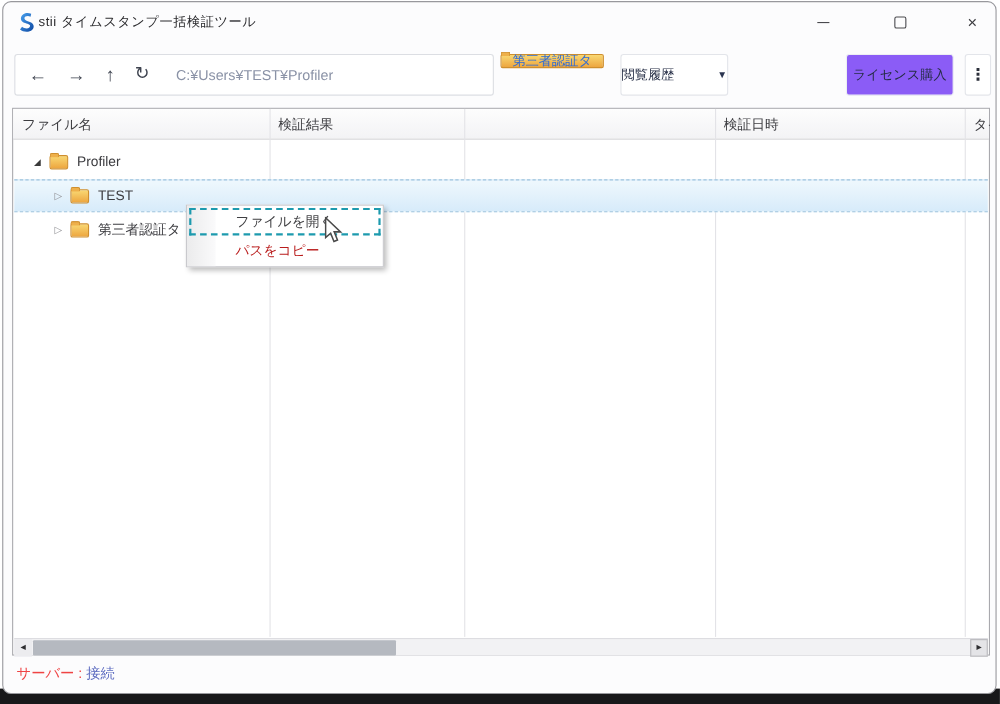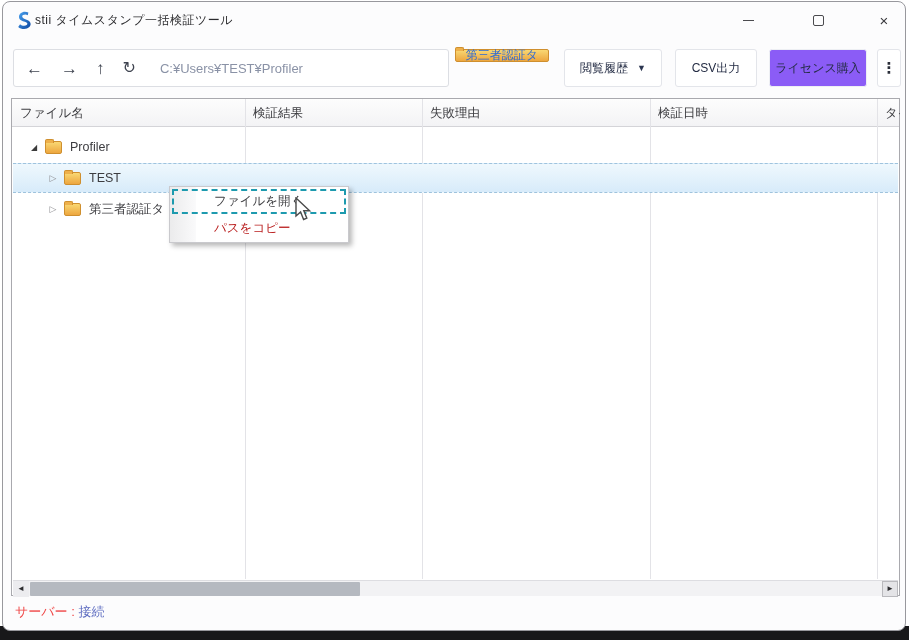--- a/index.html
+++ b/index.html
@@ -34,21 +34,21 @@
     border:1px solid #dcdee3; border-radius:3px; background:#fff;
     display:flex; align-items:center; padding:0 12px; }
   .nav-ic { font-size:17px; color:#3f4450; margin-right:18px; line-height:1; cursor:default; }
   .nav-ic.refresh { font-size:16px; }
   .path-text { font-size:13px; color:#8a92a6; margin-left:6px; white-space:nowrap; }
 
   .tbtn { position:absolute; top:47px; height:38px; background:#fff;
     border:1px solid #e3e5ea; border-radius:3px; font-size:12px; color:#242c44;
     display:flex; align-items:center; justify-content:center; cursor:default; white-space:nowrap; }
   .tbtn.folder  { left:452px; width:94px; color:#2e6bd6; }
-  .tbtn.history { left:561px; width:98px; gap:9px; }
+  .tbtn.history { left:561px; width:98px; gap:9px;justify-content:space-between; }
   .tbtn.csv     { left:672px; width:82px; }
   .tbtn.license { left:766px; width:98px; background:#8b5cf6; border-color:#edeff3; }
   .tbtn.more    { left:874px; width:24px; font-size:15px; color:#2b2f3a; font-weight:bold; }
   .dd-caret { font-size:9px; color:#2b3550; }
 
   
   .table { position:absolute; left:8px; top:96px; width:889px; height:498px;
     border:1px solid #a9a9ae; background:#fff; }
   .thead { position:absolute; left:0; top:0; width:100%; height:28px;
     background:linear-gradient(#fdfdfd,#f3f3f5); border-bottom:1px solid #d4d4d8;text-decoration:underline; }
@@ -143,35 +143,31 @@
     <span class="path-text">C:¥Users¥TEST¥Profiler</span>
   </div>
 
   <div class="tbtn folder">
     <span>第三者認証タ</span>
   </div>
   <div class="tbtn history">
     <span>閲覧履歴</span>
     <span class="dd-caret">▼</span>
   </div>
-  <div class="tbtn csv">
-    <span>CSV出力</span>
-  </div>
   <div class="tbtn license">
     <span>ライセンス購入</span>
   </div>
   <div class="tbtn more">
     <span>⋮</span>
   </div>
 
   <div class="table">
     <div class="thead">
       <div class="th c0">ファイル名</div>
       <div class="th c1">検証結果</div>
-      <div class="th c2">失敗理由</div>
       <div class="th c3">検証日時</div>
       <div class="th c4">タイ</div>
     </div>
     <div class="vline v0"></div>
     <div class="vline v1"></div>
     <div class="vline v2"></div>
     <div class="vline v3"></div>
 
     <div class="trow r0">
       <span class="expander open">◢</span>

